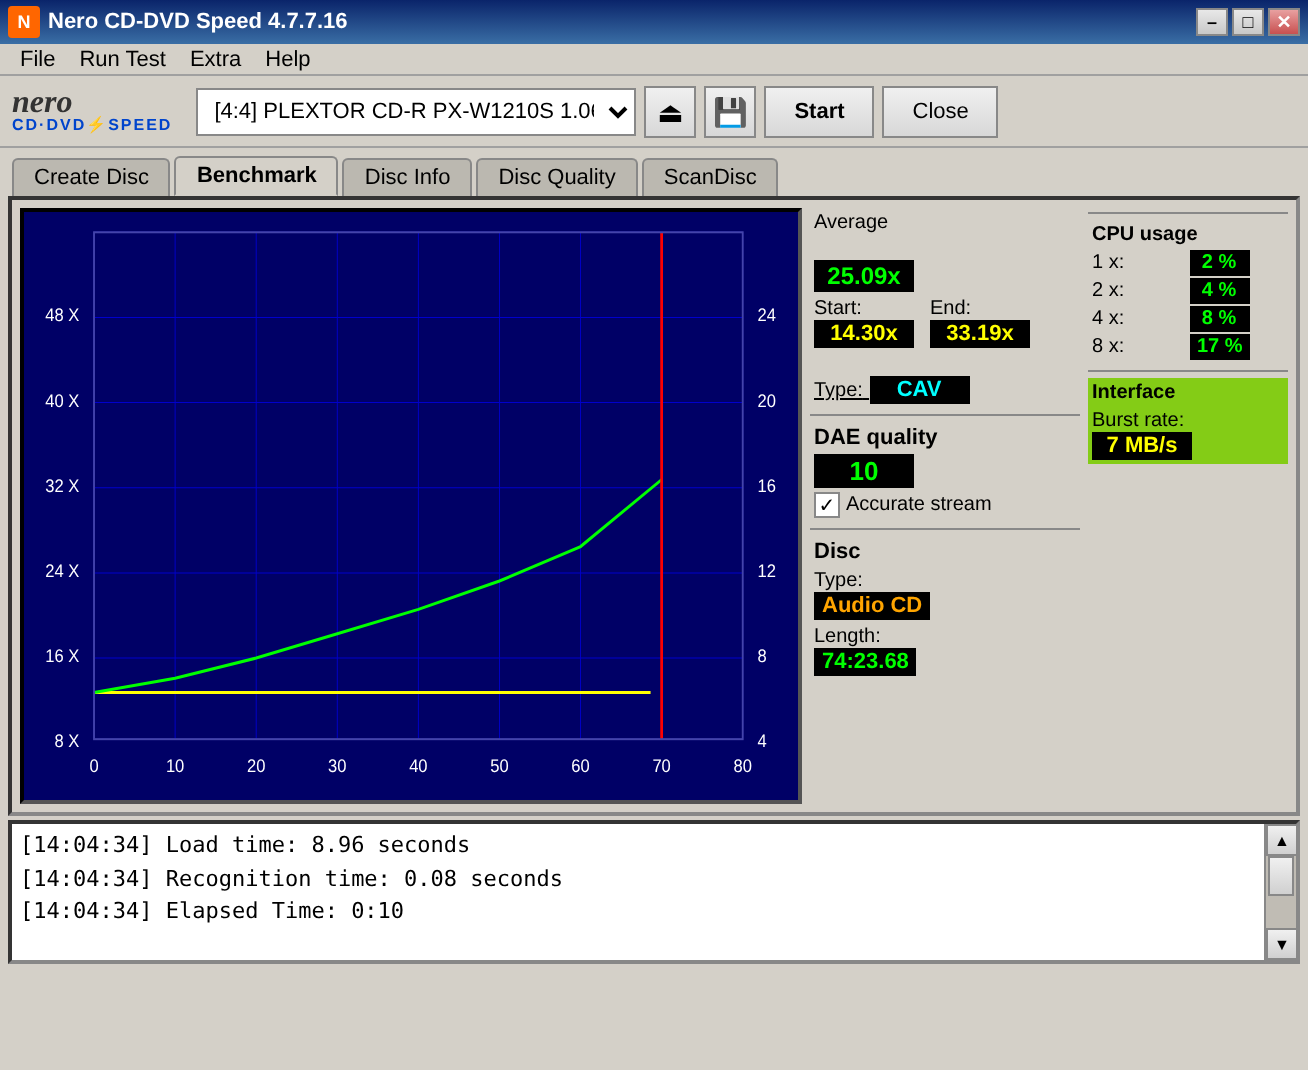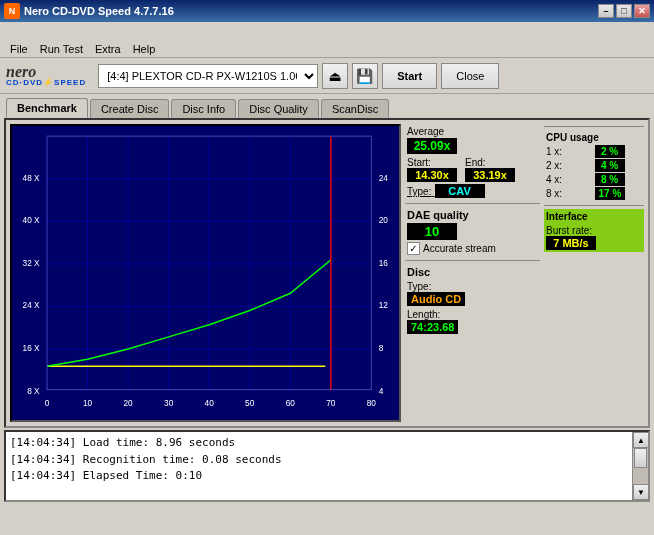--- a/index.html
+++ b/index.html
@@ -9,42 +9,42 @@
     .titlebar { background: linear-gradient(to bottom, #0a246a, #3a6ea5); height: 22px; display: flex; align-items: center; justify-content: space-between; padding: 0 4px; }
     .titlebar-title { color: white; font-size: 11px; font-weight: bold; display: flex; align-items: center; gap: 4px; }
     .titlebar-icon { width: 16px; height: 16px; background: #ff6600; border-radius: 2px; display: flex; align-items: center; justify-content: center; font-size: 9px; color: white; font-weight: bold; }
     .titlebar-buttons { display: flex; gap: 2px; }
     .titlebar-btn { width: 16px; height: 14px; border: 1px solid #888; font-size: 9px; cursor: pointer; display: flex; align-items: center; justify-content: center; color: black; font-weight: bold; }
     .titlebar-btn.min { background: linear-gradient(to bottom, #e8e8e8, #c8c8c8); }
     .titlebar-btn.max { background: linear-gradient(to bottom, #e8e8e8, #c8c8c8); }
     .titlebar-btn.close { background: linear-gradient(to bottom, #e8a0a0, #c85050); color: white; }
 
     
-    .menubar { background: #d4d0c8; height: 36px; display: flex; align-items: flex-end; padding: 0 4px; border-bottom: 1px solid #a0a0a0; }
+    .menubar { background: #d4d0c8; height: 16px; display: flex; align-items: flex-start; padding: 0 4px; border-bottom: 1px solid #a0a0a0; }
     .menubar-item { padding: 2px 6px; font-size: 11px; cursor: pointer; }
 
     
     .toolbar { background: #d4d0c8; height: 36px; display: flex; align-items: center; padding: 2px 6px; gap: 4px; border-bottom: 1px solid #a0a0a0; }
     .nero-logo { display: flex; flex-direction: column; align-items: flex-start; margin-right: 8px; }
     .nero-text { color: #333; font-size: 16px; font-weight: bold; font-style: italic; line-height: 1; font-family: 'Times New Roman', serif; }
     .cdspeed-text { color: #0044cc; font-size: 8px; font-weight: bold; letter-spacing: 1px; margin-top: -2px; }
     .drive-select { height: 24px; width: 220px; border: 1px solid #888; background: white; font-size: 11px; padding: 1px 4px; }
     .toolbar-icon-btn { width: 26px; height: 26px; border: 1px solid #888; background: linear-gradient(to bottom, #f0f0f0, #d8d8d8); cursor: pointer; display: flex; align-items: center; justify-content: center; font-size: 14px; }
     .start-btn { height: 26px; padding: 0 14px; background: linear-gradient(to bottom, #f0f0f0, #d8d8d8); border: 1px solid #888; font-size: 11px; font-weight: bold; cursor: pointer; }
     .close-btn { height: 26px; padding: 0 14px; background: linear-gradient(to bottom, #f0f0f0, #d8d8d8); border: 1px solid #888; font-size: 11px; cursor: pointer; }
 
     
     .tabs { background: #d4d0c8; display: flex; align-items: flex-end; padding: 4px 6px 0; gap: 2px; }
     .tab { padding: 3px 10px; border: 1px solid #888; background: #bbb8b0; font-size: 11px; cursor: pointer; border-bottom: none; border-radius: 3px 3px 0 0; }
     .tab.active { background: #d4d0c8; border-bottom: 1px solid #d4d0c8; z-index: 1; font-weight: bold; }
     .stat-value { background: #000; color: #00ff00; font-weight: bold; font-size: 11px; padding: 1px 4px; display: inline-block; min-width: 50px; text-align: center; }
     .stat-value.yellow { color: yellow; }
     .stat-value.cyan { color: #00ffff; }
     .stat-value.orange { color: orange; }
-    .stat-row { margin-bottom: 1px; }
+    .stat-row { margin-bottom: 13px; }
     .log-line { line-height: 1.5; }
 
     
     .checkbox-row { display: flex; align-items: center; gap: 3px; margin-top: 2px; }
     .cb { width: 13px; height: 13px; border: 1px solid #888; background: white; display: flex; align-items: center; justify-content: center; font-size: 10px; }
 
     .divider { border-top: 1px solid #888; margin: 2px 0; }
   </style>
 </head>
 <body>
@@ -76,22 +76,22 @@
   <select class="drive-select">
     <option>[4:4]  PLEXTOR CD-R  PX-W1210S 1.06</option>
   </select>
   <div class="toolbar-icon-btn" title="Eject">⏏</div>
   <div class="toolbar-icon-btn" title="Save">💾</div>
   <button class="start-btn">Start</button>
   <button class="close-btn">Close</button>
 </div>
 
 <div class="tabs">
+  <div class="tab">Create Disc</div>
   <div class="tab active">Benchmark</div>
-  <div class="tab">Create Disc</div>
   <div class="tab">Disc Info</div>
   <div class="tab">Disc Quality</div>
   <div class="tab">ScanDisc</div>
 </div>
 
 <div style="display:flex; padding:4px; gap:4px; background:#d4d0c8; border:2px inset #888; margin:0 4px 2px; height:310px;">
 
   <div style="flex:1; background:#000066; border:2px inset #555; position:relative; overflow:hidden;">
     <svg width="100%" height="100%" viewBox="0 0 420 290" preserveAspectRatio="none">
 
@@ -161,21 +161,21 @@
       <div style="display:flex; gap:8px;">
         <div>
           <div style="font-size:10px;">Start:</div>
           <span class="stat-value yellow">14.30x</span>
         </div>
         <div>
           <div style="font-size:10px;">End:</div>
           <span class="stat-value yellow">33.19x</span>
         </div>
       </div>
-      <div style="margin-top:2px;text-decoration:underline;">
+      <div style="margin-top:14px;text-decoration:underline;">
         <span style="font-size:10px;">Type:</span>
         <span class="stat-value cyan" style="font-size:11px;">CAV</span>
       </div>
     </div>
 
     <div class="divider"></div>
 
     <div style="background:#d4d0c8; padding:2px;">
       <div style="font-weight:bold; margin-bottom:2px;">DAE quality</div>
       <div><span class="stat-value" style="font-size:13px; font-weight:bold;">10</span></div>

